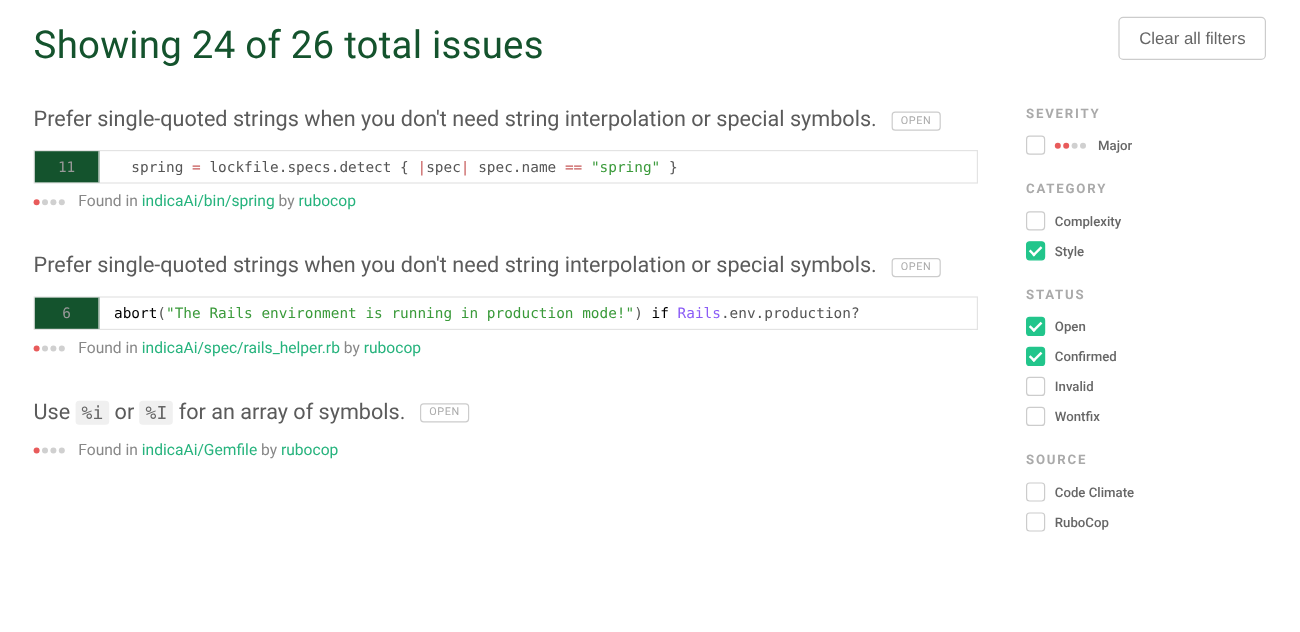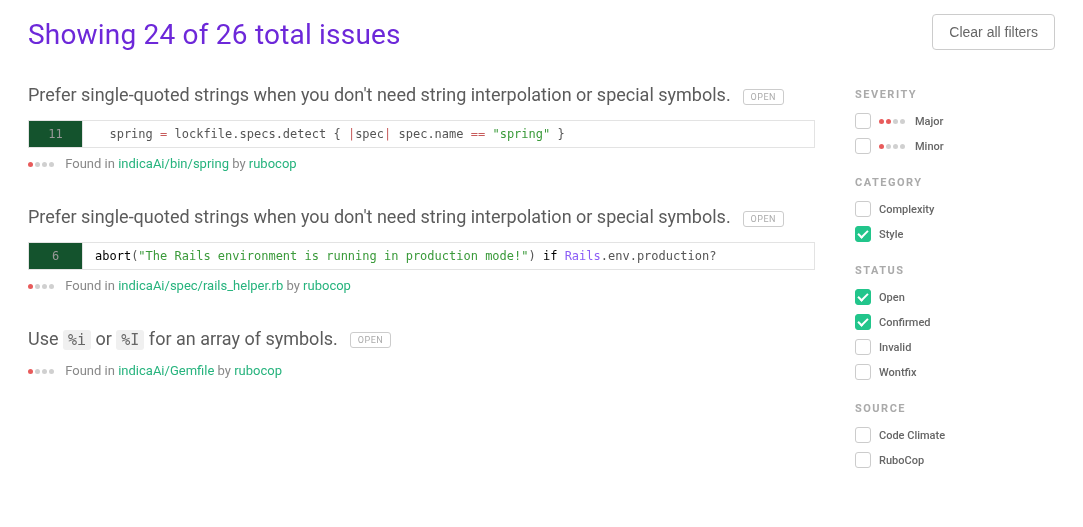--- a/index.html
+++ b/index.html
@@ -24,23 +24,23 @@
       width: 200px;
       padding-top: 70px;
     }
     .header-row {
       display: flex;
       justify-content: space-between;
       align-items: flex-start;
       margin-bottom: 30px;
     }
     .page-title {
-      font-size: 28px;
+      font-size: 32px;
       font-weight: 400;
-      color: #6d28d9;
+      color: #14532d;
       letter-spacing: 0.2px;
     }
     .header-buttons {
       display: flex;
       gap: 10px;
       position: absolute;
       right: 28px;
       top: 14px;
       padding-left: 36px;
     }
@@ -261,30 +261,20 @@
       <div class="filter-item">
         <span class="checkbox"></span>
         <span class="sev-dots">
             <span class="dot dot-red"></span>
             <span class="dot dot-red"></span>
             <span class="dot dot-gray"></span>
             <span class="dot dot-gray"></span>
           </span>
         <span class="label">Major</span>
       </div>
-      <div class="filter-item">
-        <span class="checkbox"></span>
-        <span class="sev-dots">
-            <span class="dot dot-red"></span>
-            <span class="dot dot-gray"></span>
-            <span class="dot dot-gray"></span>
-            <span class="dot dot-gray"></span>
-          </span>
-        <span class="label">Minor</span>
-      </div>
     </div>
 
     <div class="filter-section">
       <div class="filter-heading">CATEGORY</div>
       <div class="filter-item">
         <span class="checkbox"></span>
         <span class="label">Complexity</span>
       </div>
       <div class="filter-item">
         <span class="checkbox checked"></span>

